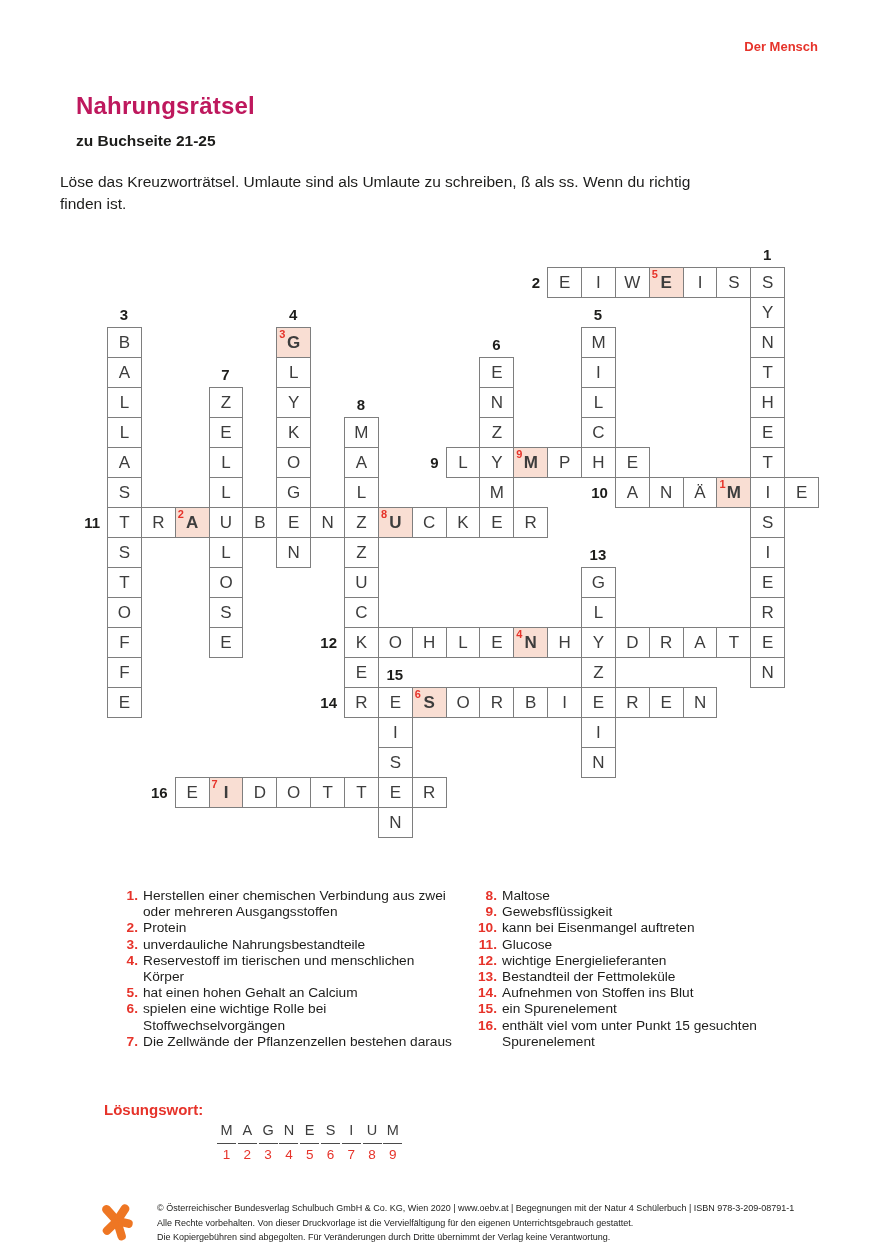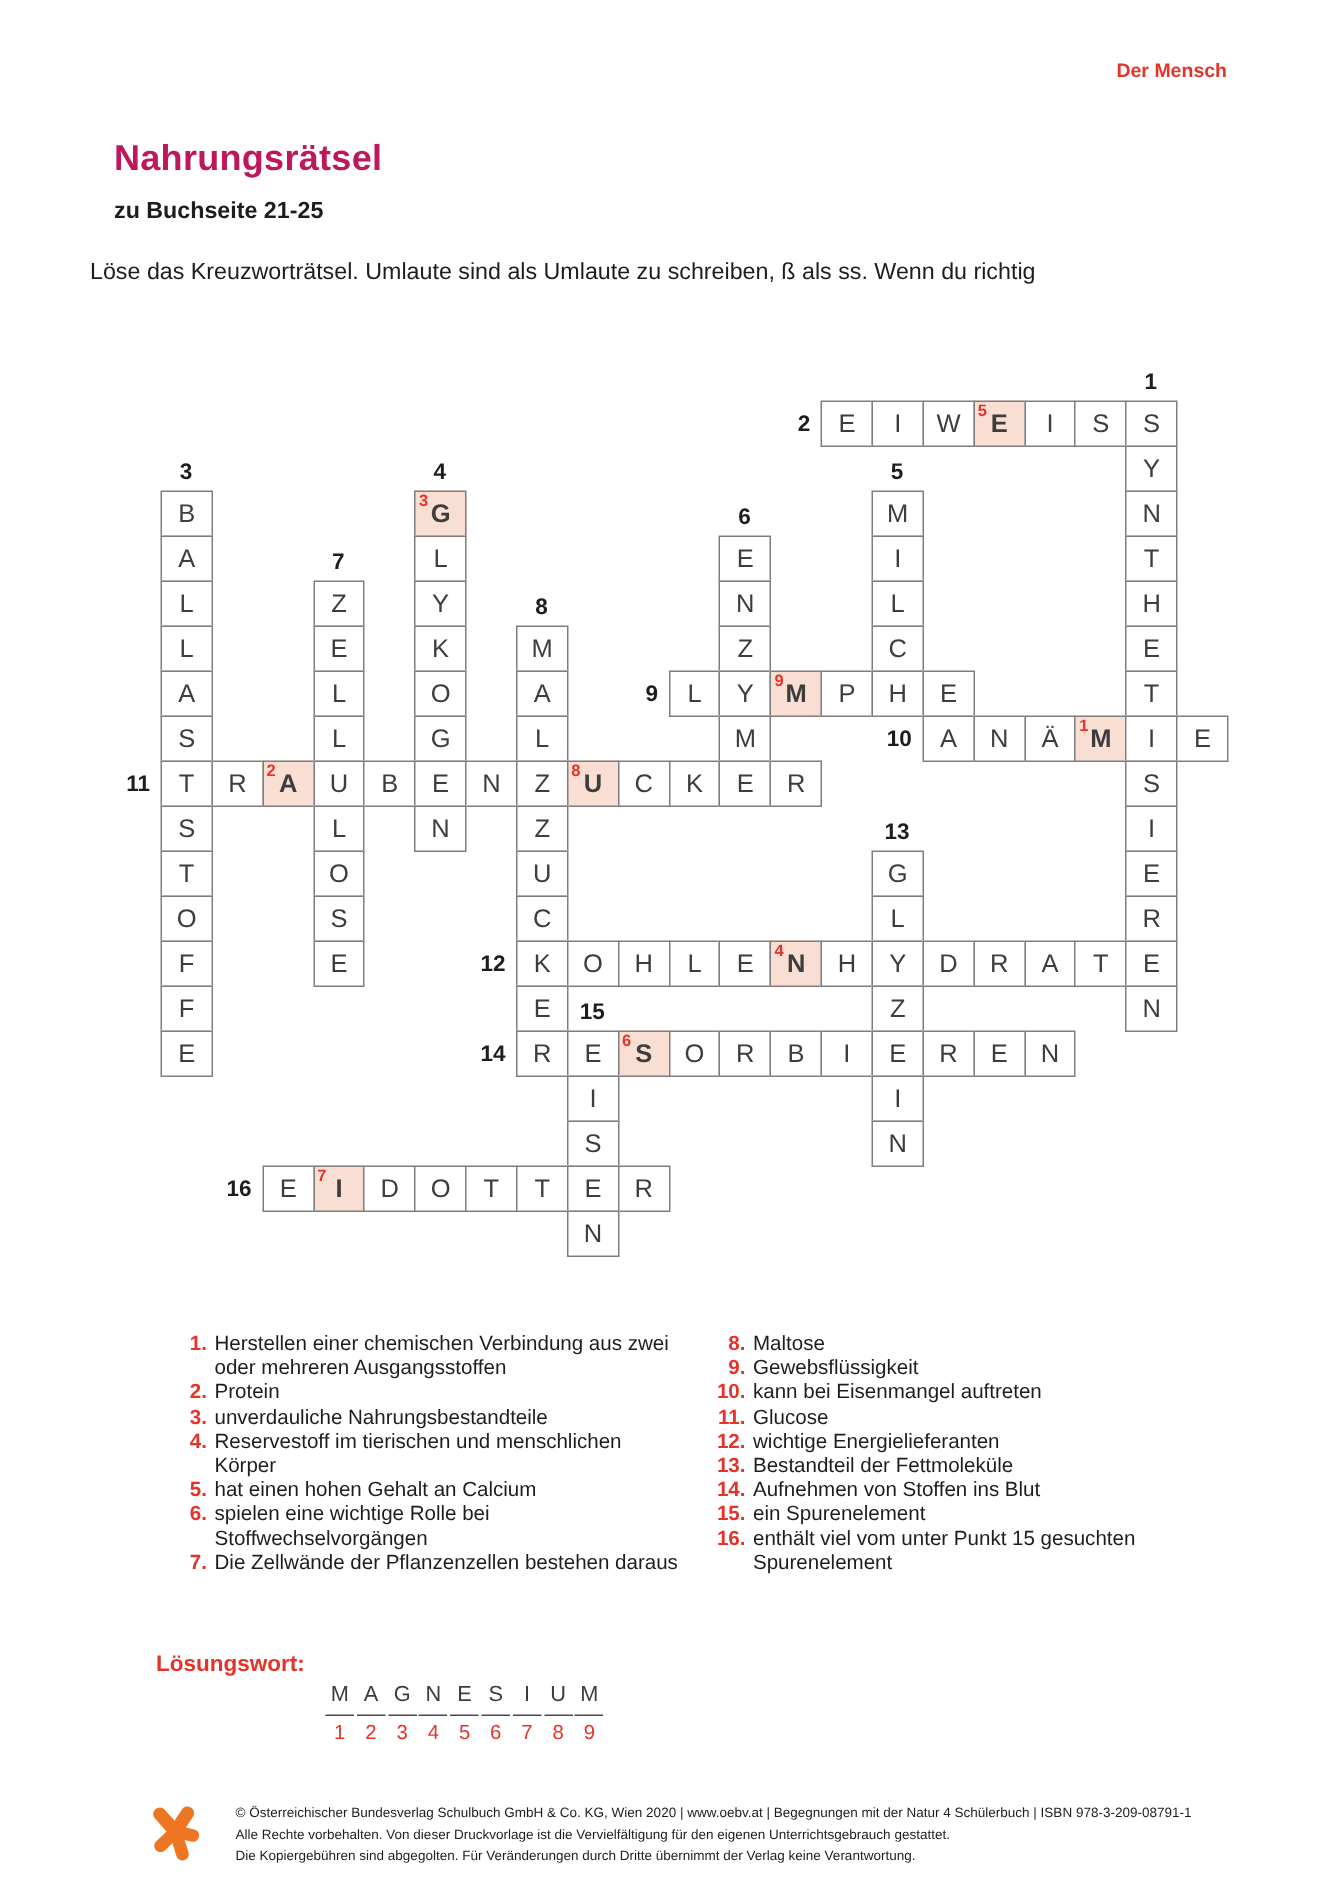--- a/index.html
+++ b/index.html
@@ -50,21 +50,21 @@
   
   #footer-logo{left:96px;top:1198px;width:44px;height:48px;}
   #footer-text{left:157px;top:1201px;font-size:9px;line-height:14.6px;color:#1d1d1b;}
 </style>
 </head>
 <body>
 
 <div class="abs" id="corner-label">Der Mensch</div>
 <div class="abs" id="page-title">Nahrungsrätsel</div>
 <div class="abs" id="page-subtitle">zu Buchseite 21-25</div>
-<div class="abs" id="intro"><div>Löse das Kreuzworträtsel. Umlaute sind als Umlaute zu schreiben, ß als ss. Wenn du richtig</div></div>
+<div class="abs" id="intro"><div>Löse das Kreuzworträtsel. Umlaute sind als Umlaute zu schreiben, ß als ss. Wenn du richtig</div><div>finden ist.</div></div>
 
 <div class="abs" id="crossword">
     <div class="cell" style="left: 547.18px; top: 267px; width: 34.86px; height: 31px;">
       <span>E</span>
     </div>
     <div class="cell" style="left: 581.04px; top: 267px; width: 34.86px; height: 31px;">
       <span>I</span>
     </div>
     <div class="cell" style="left: 614.9px; top: 267px; width: 34.86px; height: 31px;">
       <span>W</span>

